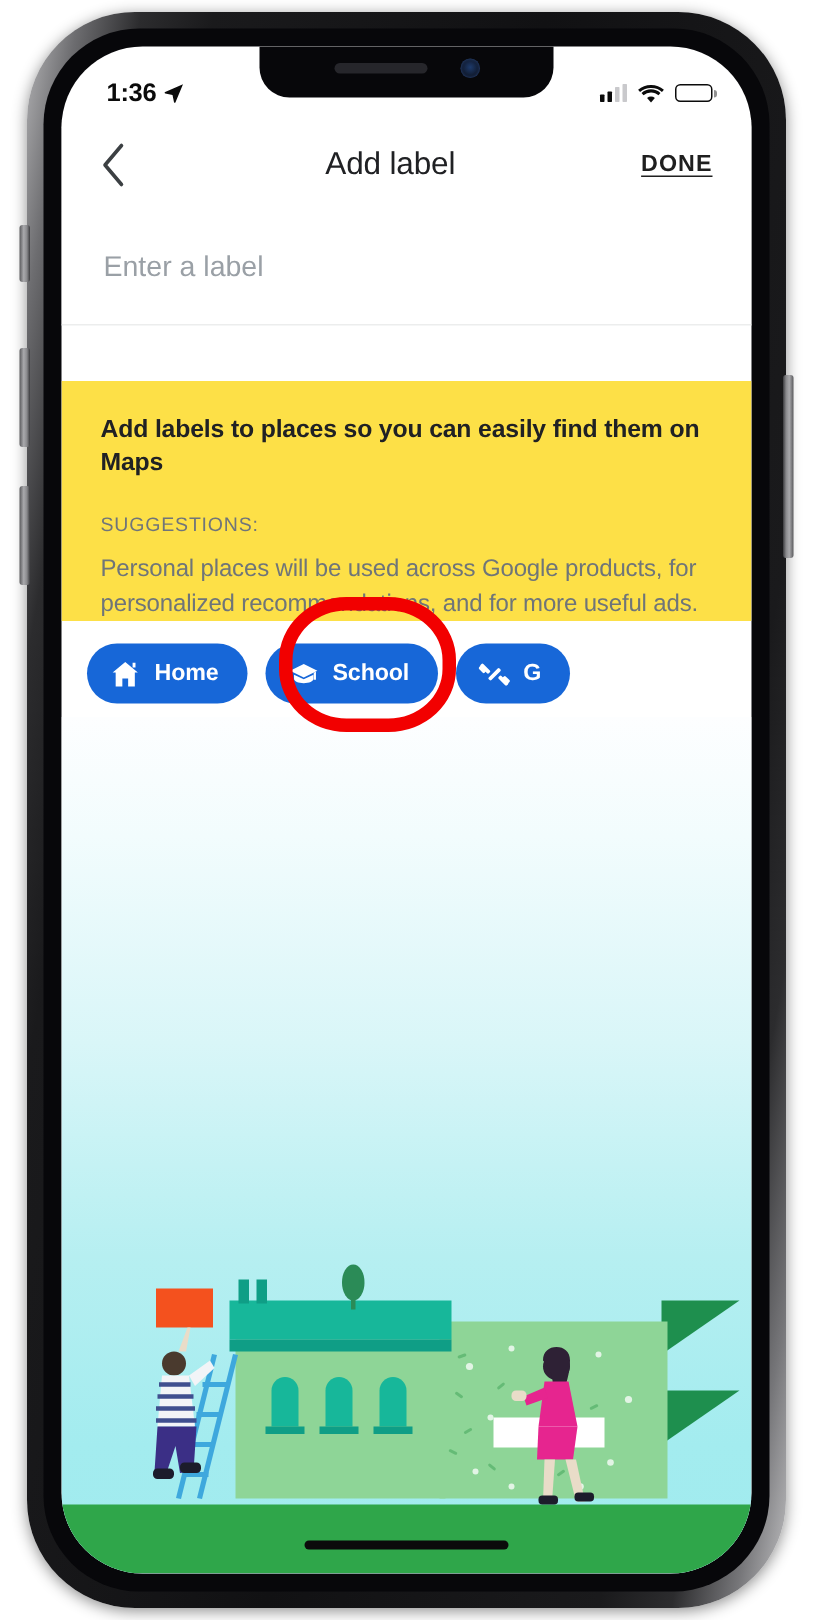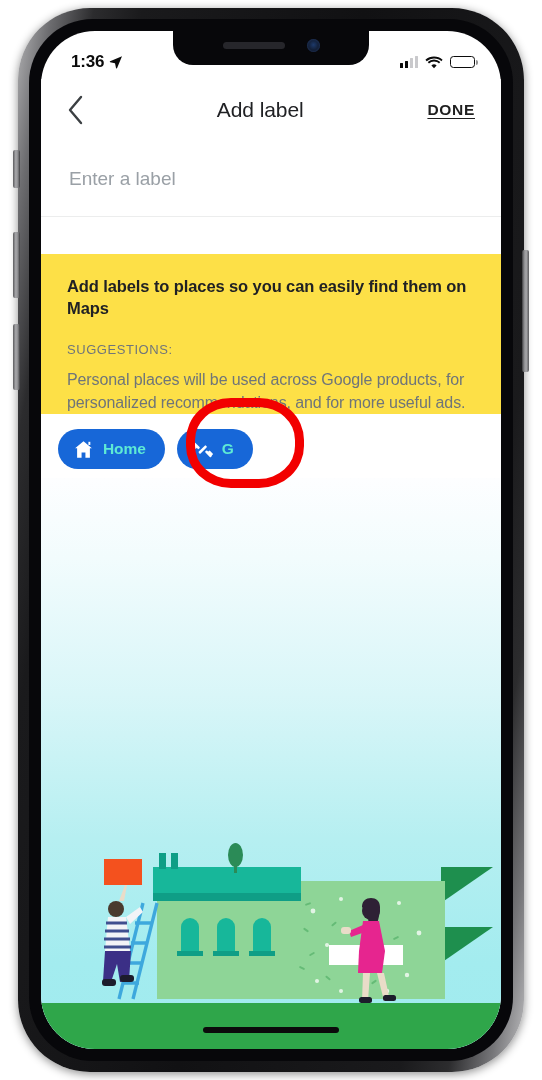--- a/index.html
+++ b/index.html
@@ -162,21 +162,21 @@
     display: flex; align-items: center; gap: 12px;
     padding-left: 17px; overflow: hidden;
   }
   .chip {
     flex: 0 0 auto; height: 40px; border-radius: 20px;
     background: #1767d8;
     display: flex; align-items: center; gap: 9px;
     padding: 0 19px 0 15px; cursor: pointer;
   }
   .chip-label {
-    font-size: 15.5px; color: #5eead4; font-weight: bold;
+    font-size: 15.5px; color: #ffffff; font-weight: bold;
     white-space: nowrap; letter-spacing: -.1px;
   }
   .chip-icon { width: 21px; height: 21px; display: block; flex: 0 0 auto; }
 
   
   #scenery {
     position: absolute; top: 447px; left: 0; right: 0; bottom: 0;
     background: linear-gradient(180deg,#fdfeff 0%,#f2fcfd 14%,#d9f6f8 38%,#b6eff1 63%,#a3ecef 85%,#a0ebee 100%);
     overflow: hidden;
   }
@@ -269,20 +269,28 @@
 
     <div class="chip">
       <svg class="chip-icon" viewBox="0 0 24 24">
         <path d="M12 2.6 2.4 10.6h2.3v10.8h5.1v-6.1h4.4v6.1h5.1V10.6h2.3L12 2.6z" fill="#fff"></path>
         <path d="M17.6 3.2h2.2v3.6h-2.2z" fill="#fff"></path>
       </svg>
       <span class="chip-label">Home</span>
     </div>
 
 
+    <div class="chip">
+      <svg class="chip-icon" viewBox="0 0 24 24">
+        <path d="M12 4.2 1.6 9.3 12 14.4l10.4-5.1L12 4.2z" fill="#fff"></path>
+        <path d="M19.6 10.8v5.4h1.7v-6.2l-1.7.8z" fill="#fff"></path>
+        <path d="M12 15.9 4.6 12.3v3.1c0 1.9 3.3 3.4 7.4 3.4s7.4-1.5 7.4-3.4v-3.1L12 15.9z" fill="#fff"></path>
+      </svg>
+      <span class="chip-label">School</span>
+    </div>
 
     <div class="chip">
       <svg class="chip-icon" viewBox="0 0 24 24">
         <g fill="#fff">
           <rect x="1.4" y="5.4" width="3" height="6" rx="1" transform="rotate(-45 2.9 8.4)"></rect>
           <rect x="3.6" y="3.2" width="3" height="9" rx="1" transform="rotate(-45 5.1 7.7)"></rect>
           <rect x="17.4" y="12.4" width="3" height="9" rx="1" transform="rotate(-45 18.9 16.9)"></rect>
           <rect x="19.6" y="13.1" width="3" height="6" rx="1" transform="rotate(-45 21.1 16.1)"></rect>
           <rect x="6.4" y="10.6" width="11.6" height="2.9" rx="1" transform="rotate(-45 12.2 12)"></rect>
         </g>

